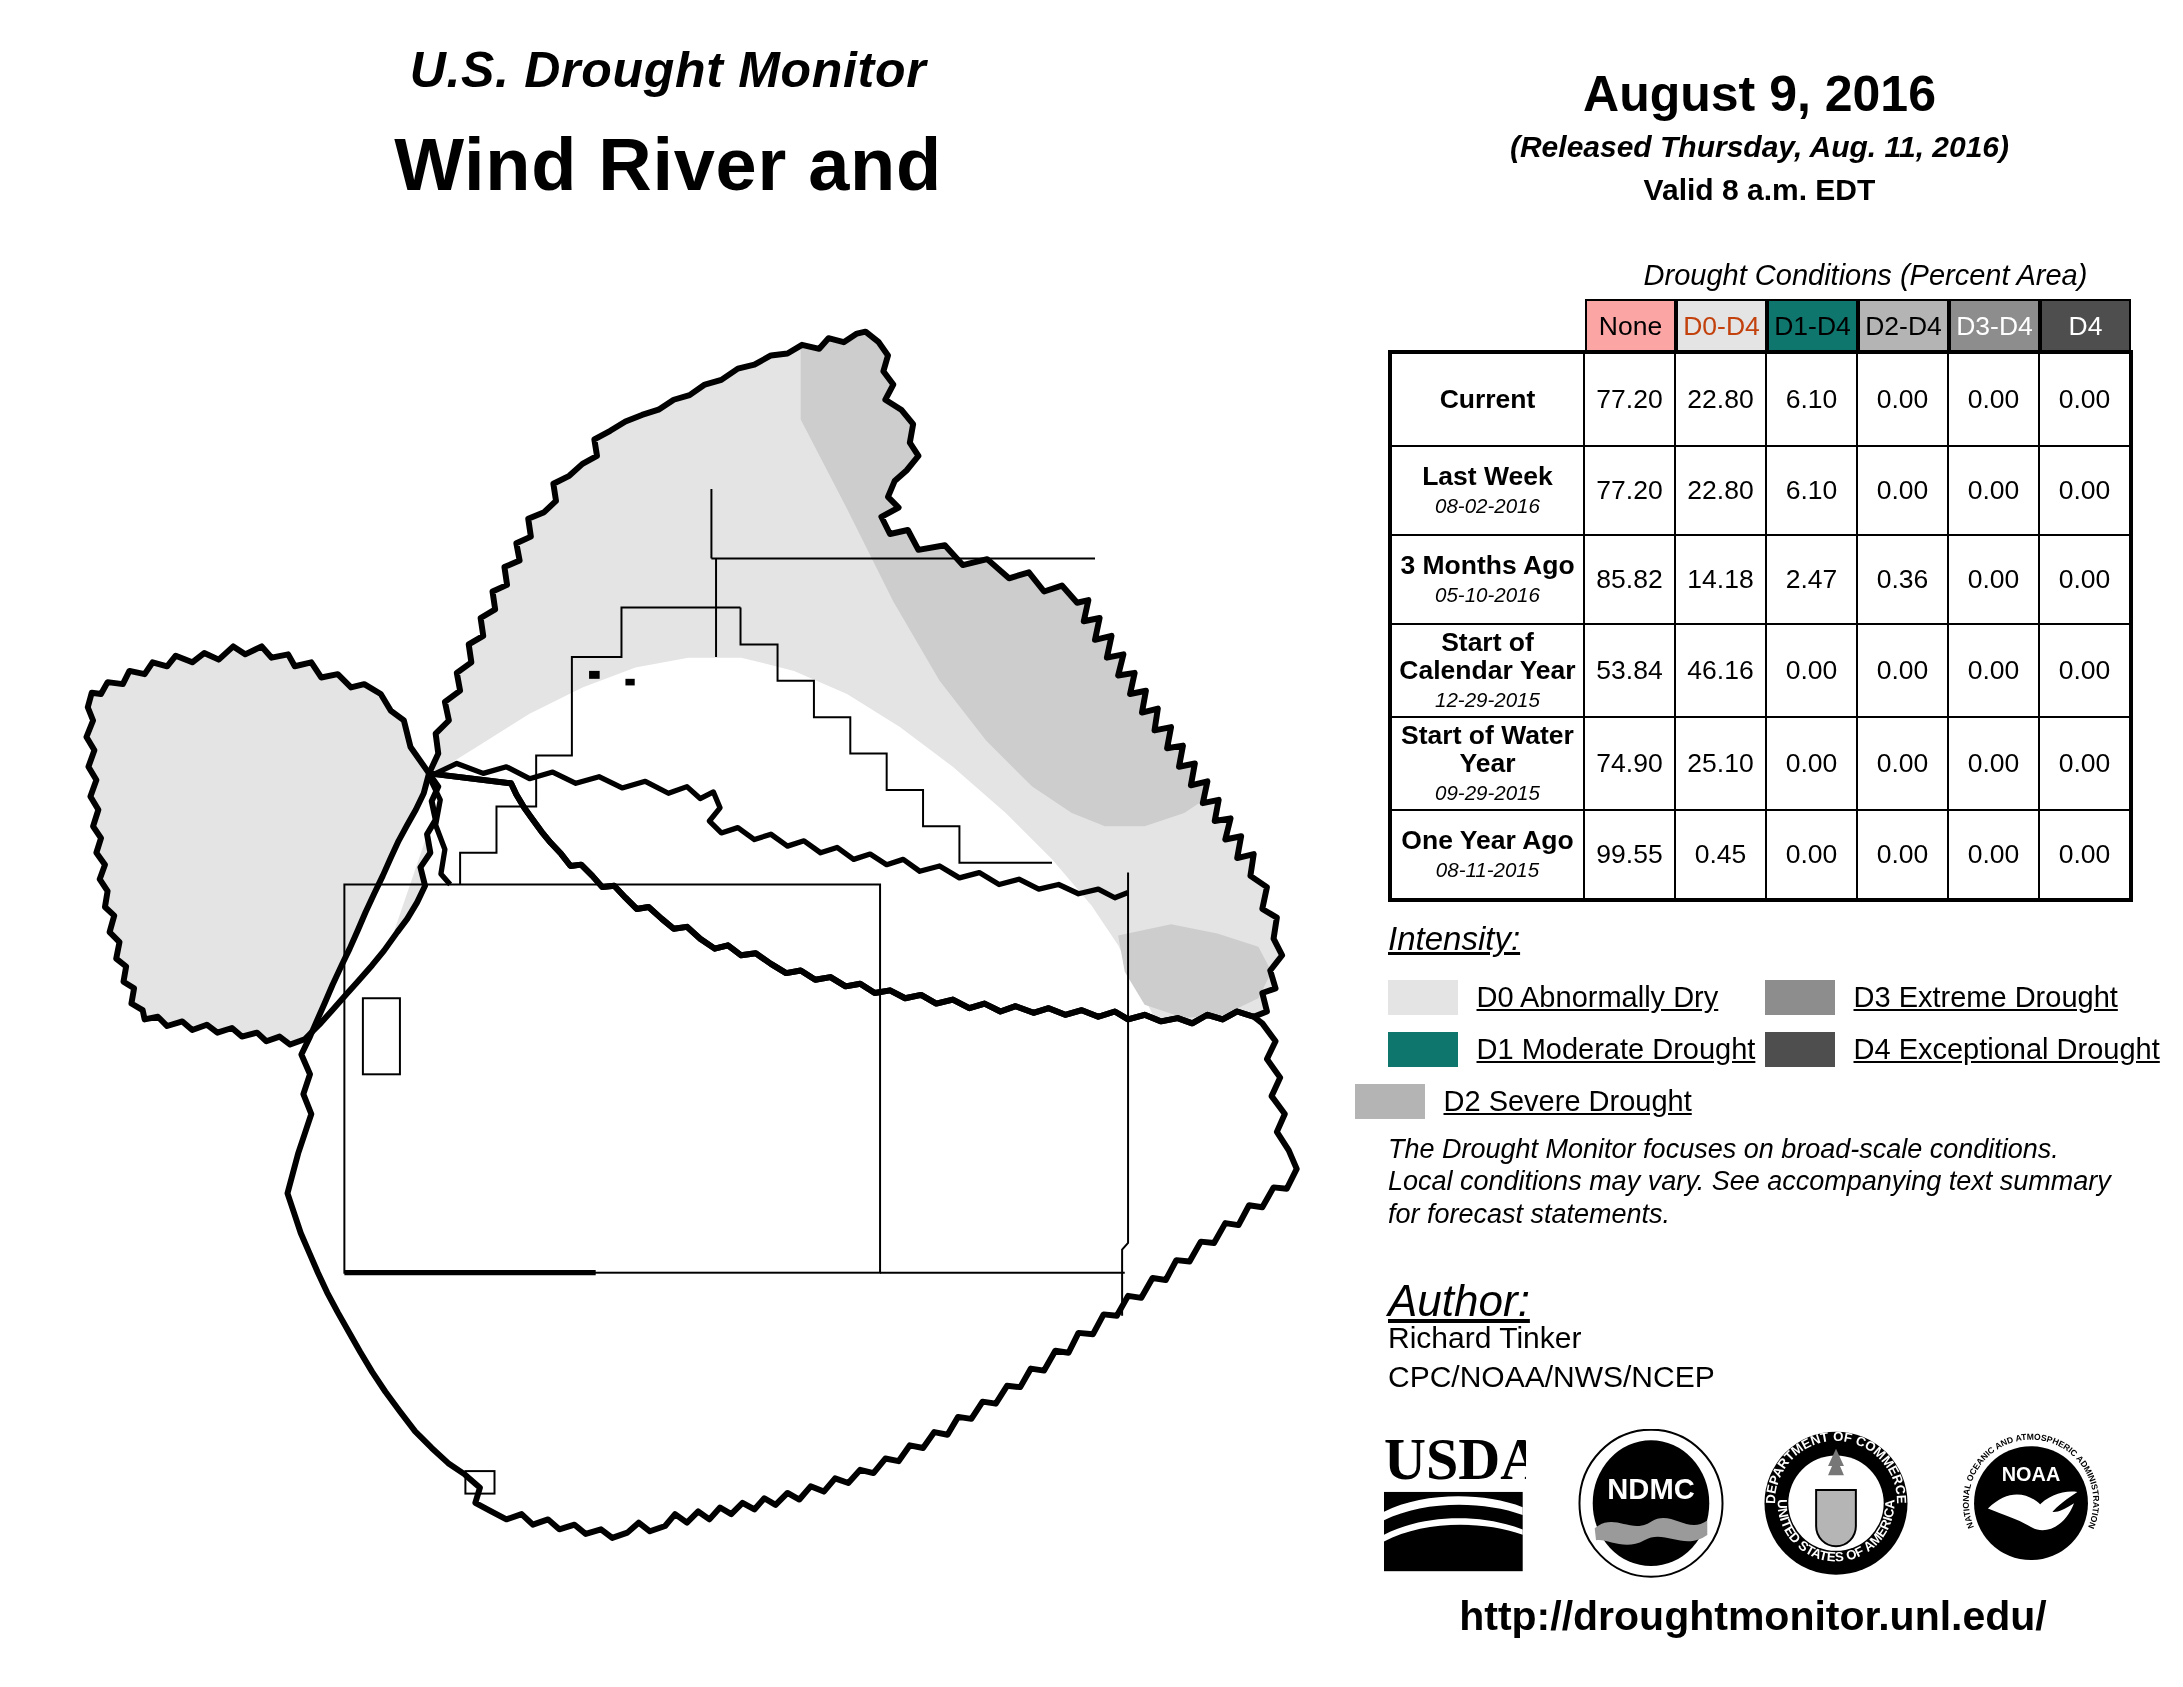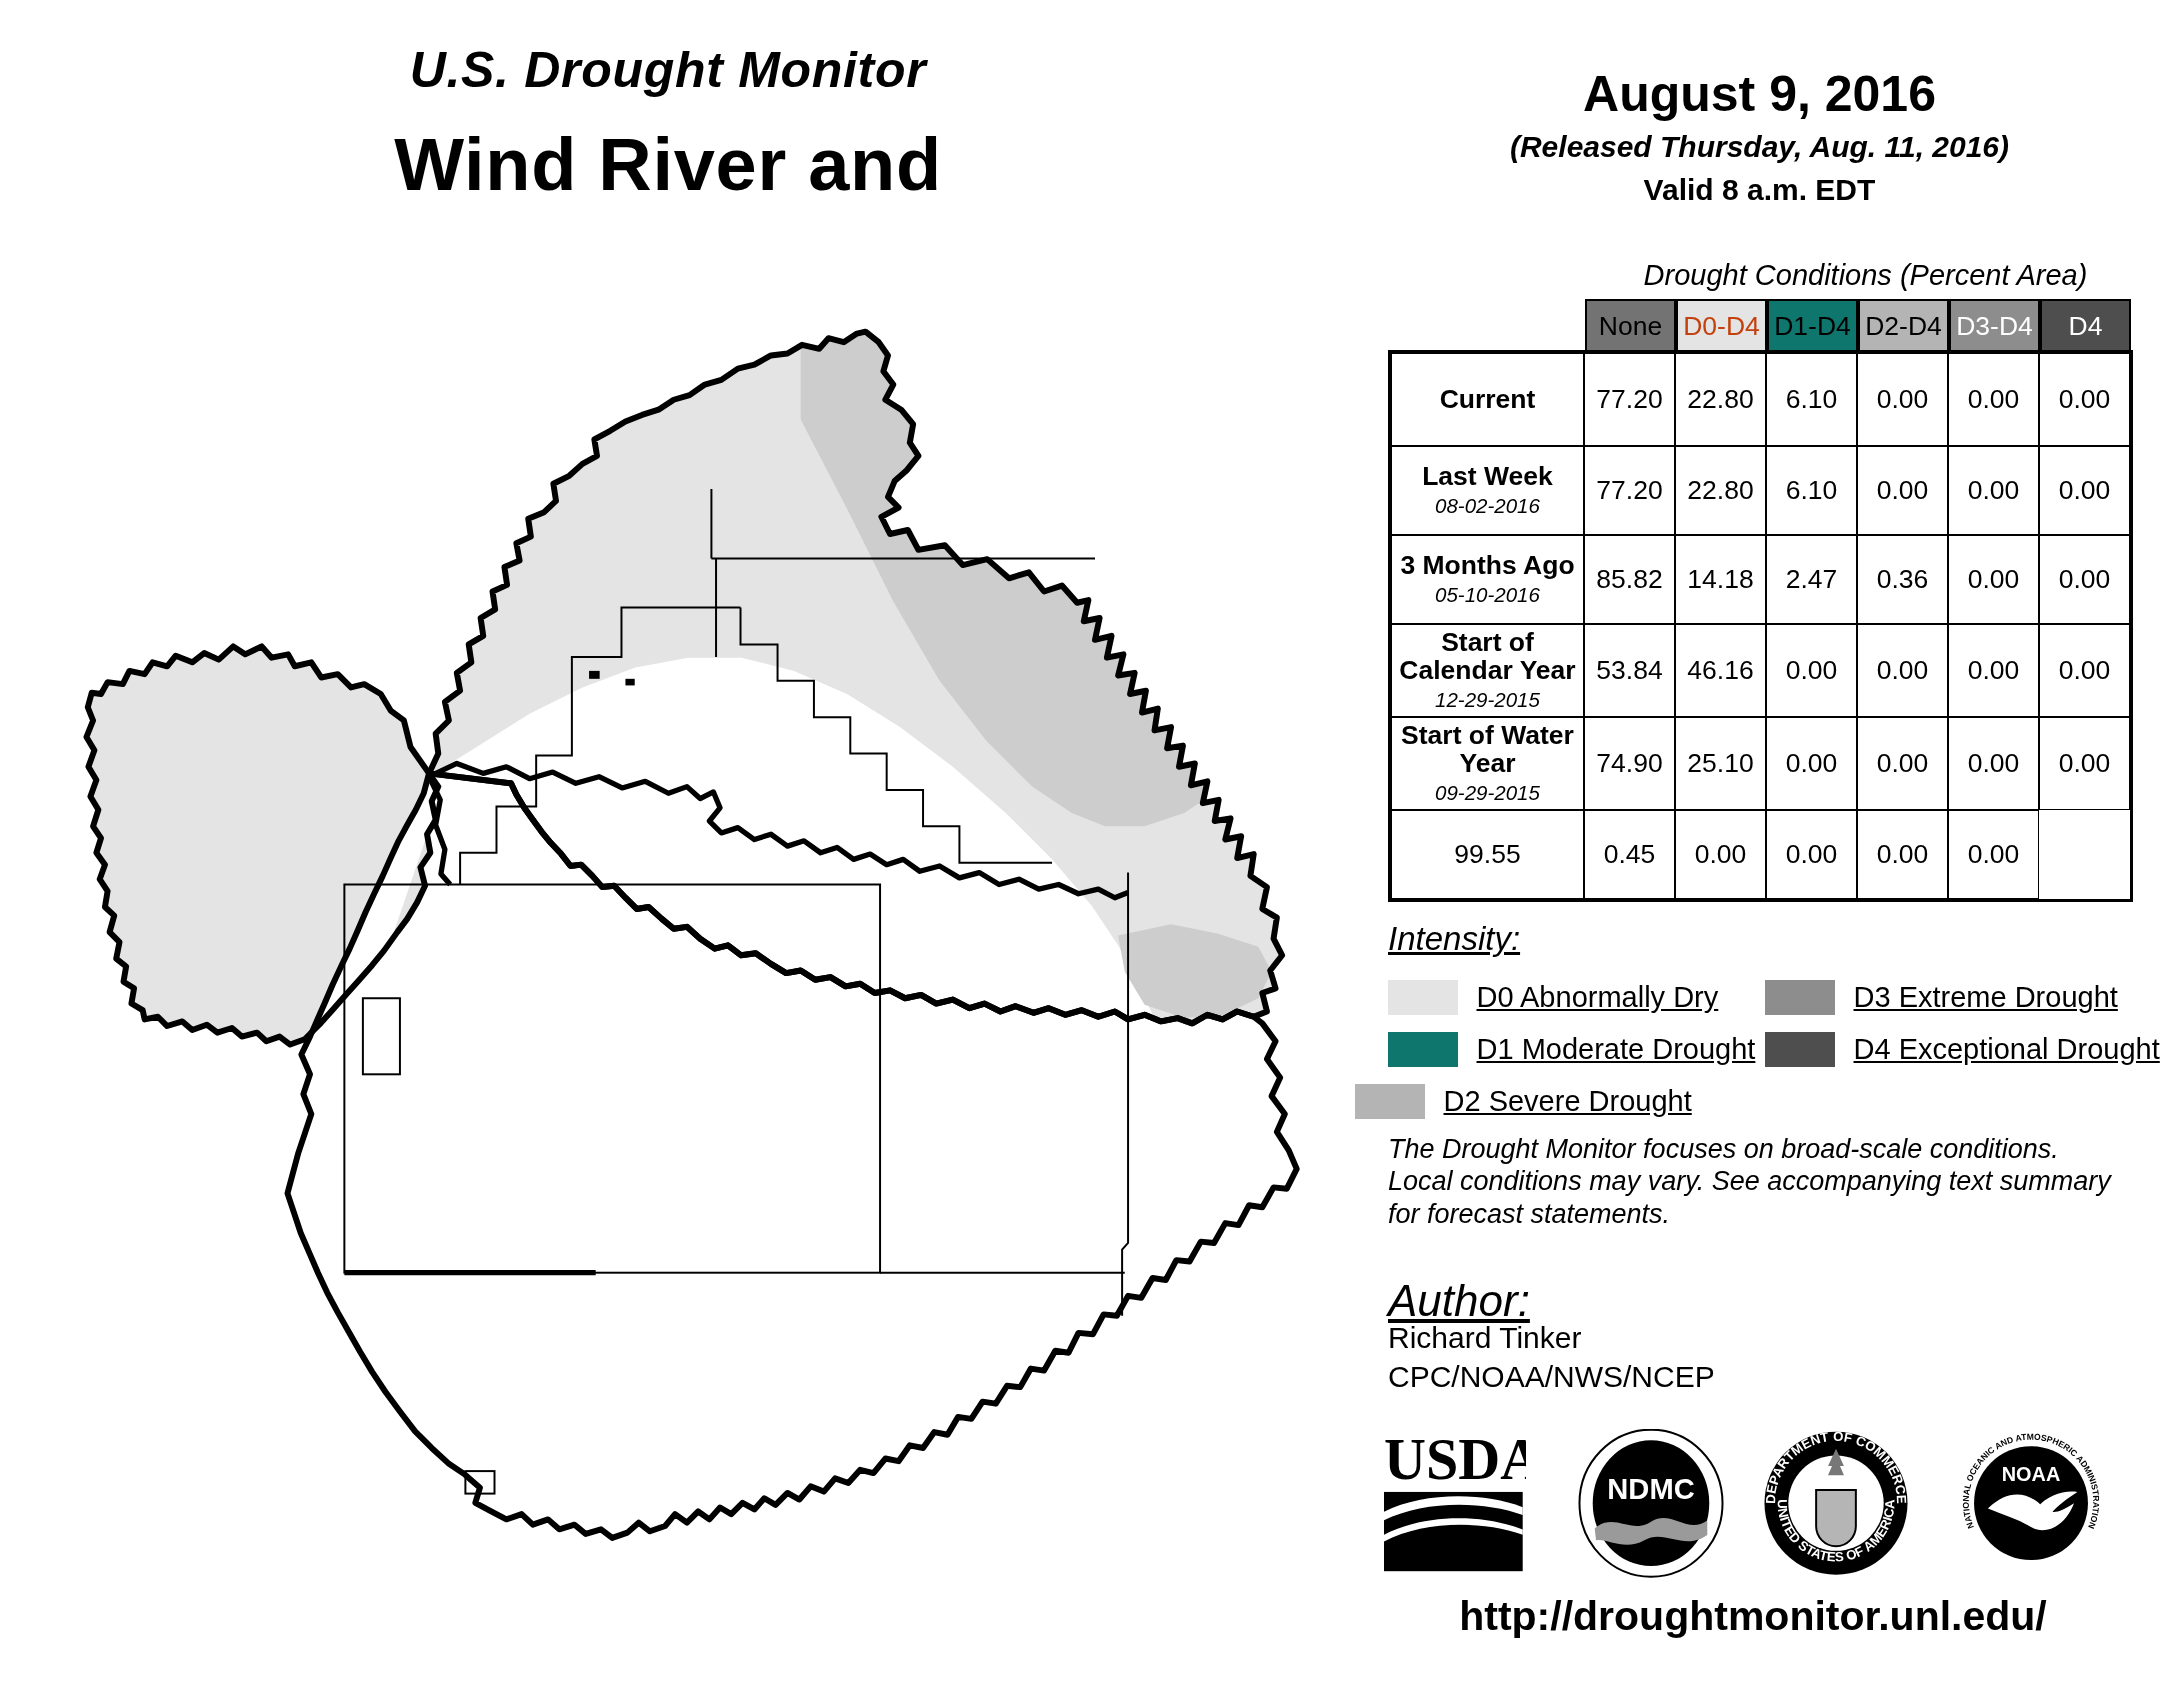--- a/index.html
+++ b/index.html
@@ -13,21 +13,21 @@
   
   #date-block{left:1389px;top:65px;width:741px;text-align:center;}
   #map-date{font-size:50px;font-weight:bold;}
   #released{font-size:30px;font-weight:bold;font-style:italic;margin-top:6.6px;}
   #valid{font-size:30px;font-weight:bold;margin-top:9.3px;}
 
   
   #tbl-caption{left:1601px;top:259px;width:529px;text-align:center;font-size:29px;font-style:italic;}
   #tbl-header{left:1585px;top:299px;height:55px;display:flex;}
   #tbl-header .hc{box-sizing:border-box;width:91px;border:2.6px solid #000;display:flex;align-items:center;justify-content:center;font-size:26.5px;}
-  .bg-none{background:#737373;color:#000;}
+  .bg-none{background:#fca5a5;color:#000;}
   .bg-d0{background:#e4e4e4;color:#c2410c;}
   .bg-d1{background:#0f766e;color:#000;}
   .bg-d2{background:#b4b4b4;color:#000;}
   .bg-d3{background:#8d8d8d;color:#fff;}
   .bg-d4{background:#4e4e4e;color:#fff;}
   #tbl-body{left:1388px;top:350px;border:3.3px solid #000;display:grid;grid-template-columns:193px repeat(6,91px);grid-template-rows:93px 89px 89px 93px 93px 89px;}
   #tbl-body .cell{box-sizing:border-box;border:1.3px solid #000;display:flex;flex-direction:column;align-items:center;justify-content:center;}
   #tbl-body .rowlab{font-weight:bold;font-size:26.5px;text-align:center;line-height:1.05;}
   #tbl-body .rowdate{font-size:20.5px;font-style:italic;font-weight:normal;margin-top:4px;}
   #tbl-body .val{font-size:26.5px;}
@@ -176,20 +176,24 @@
       <div class="rowlab">Start of Water Year</div>
       <div class="rowdate">09-29-2015</div>
     </div>
   <div class="cell val">74.90</div>
   <div class="cell val">25.10</div>
   <div class="cell val">0.00</div>
   <div class="cell val">0.00</div>
   <div class="cell val">0.00</div>
   <div class="cell val">0.00</div>
 
+  <div class="cell">
+      <div class="rowlab">One Year Ago</div>
+      <div class="rowdate">08-11-2015</div>
+    </div>
   <div class="cell val">99.55</div>
   <div class="cell val">0.45</div>
   <div class="cell val">0.00</div>
   <div class="cell val">0.00</div>
   <div class="cell val">0.00</div>
   <div class="cell val">0.00</div>
 </div>
 
 <div class="abs" id="intensity-heading">Intensity:</div>
 

